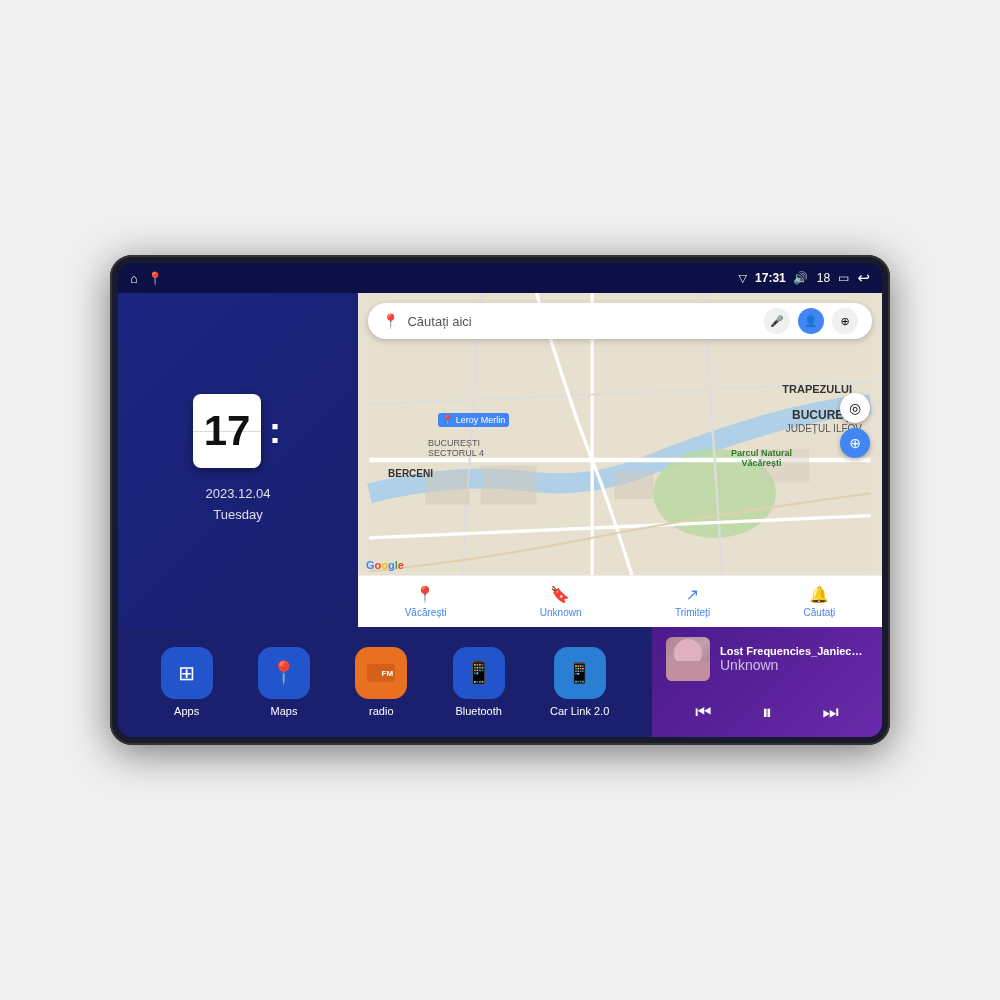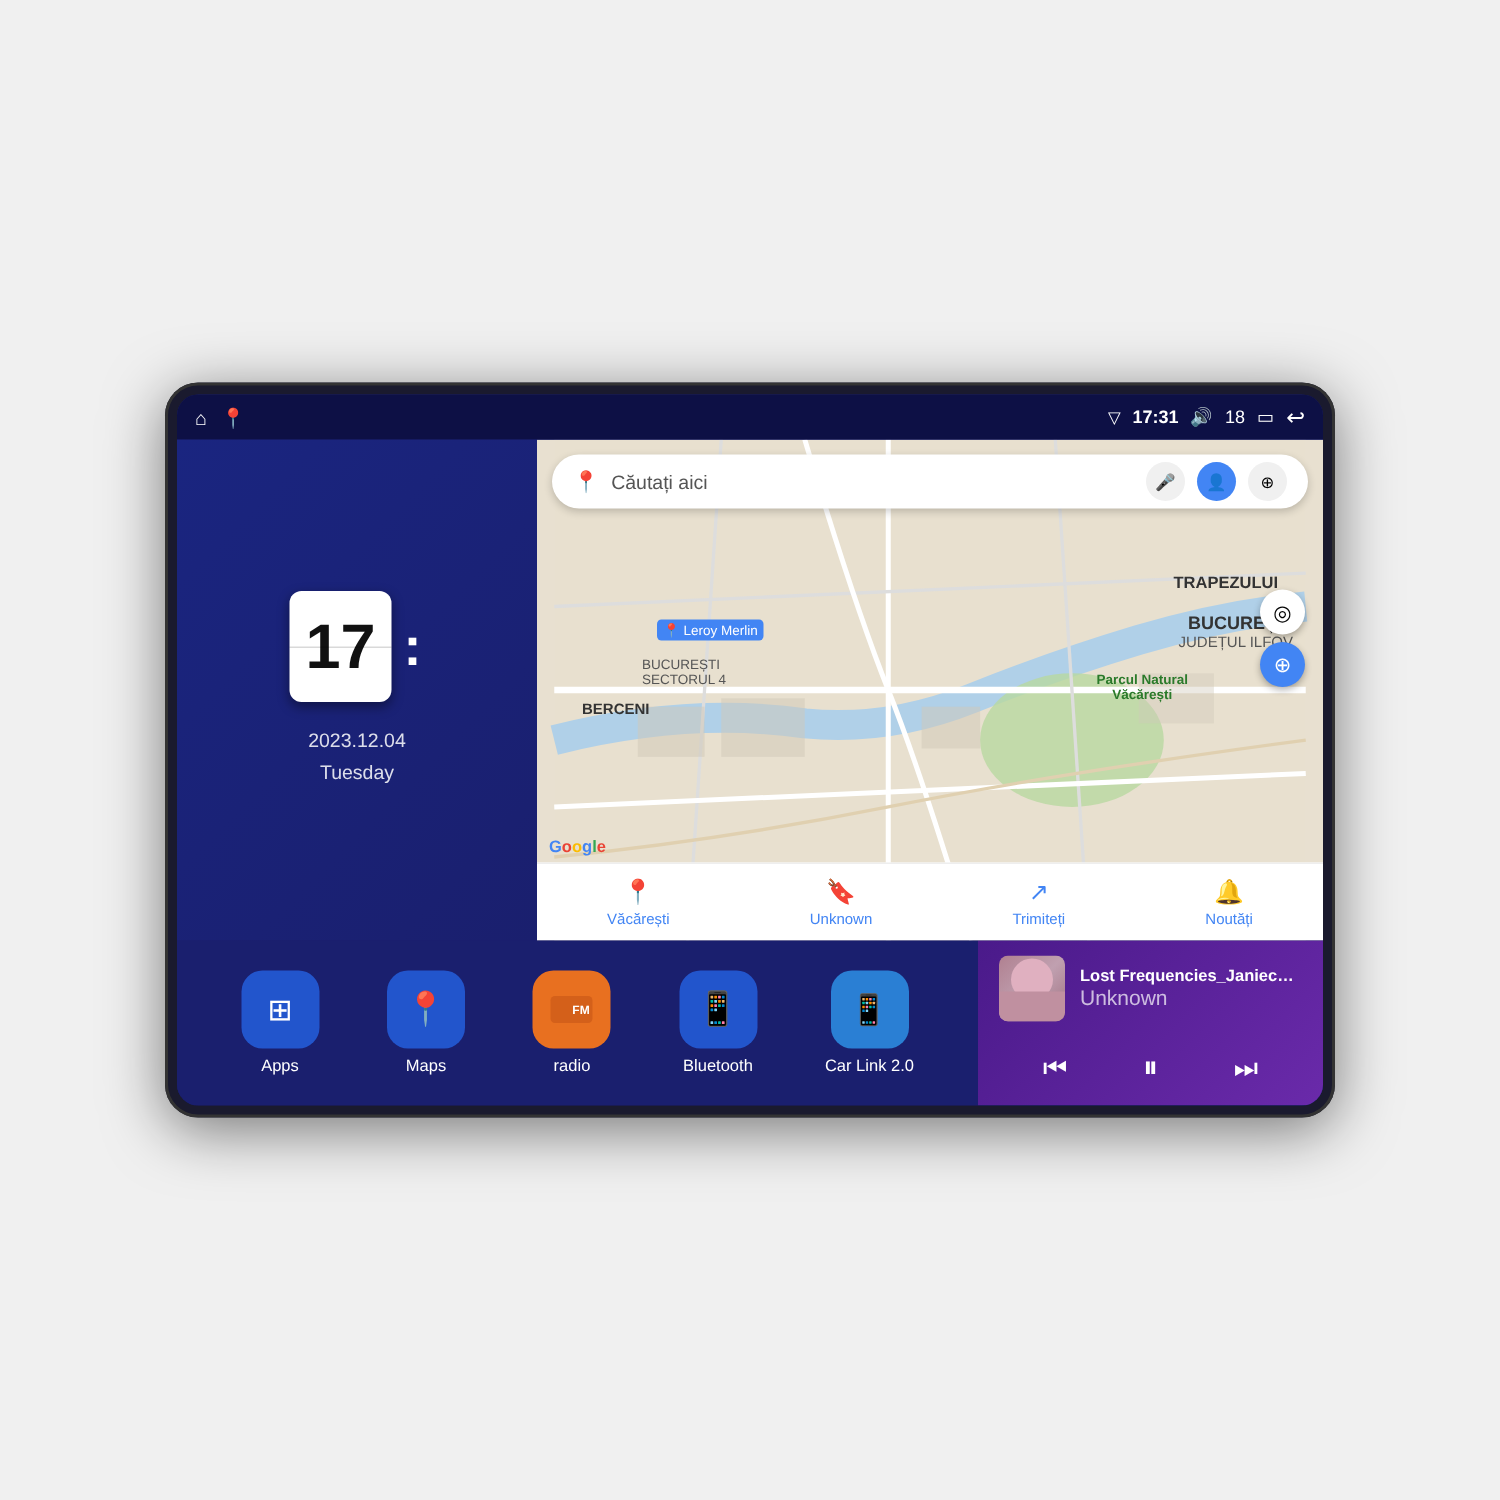--- a/index.html
+++ b/index.html
@@ -446,21 +446,21 @@
             <div class="map-nav-item">
               <span class="map-nav-icon">🔖</span>
               <span class="map-nav-label">Unknown</span>
             </div>
             <div class="map-nav-item">
               <span class="map-nav-icon">↗</span>
               <span class="map-nav-label">Trimiteți</span>
             </div>
             <div class="map-nav-item">
               <span class="map-nav-icon">🔔</span>
-              <span class="map-nav-label">Noutăți</span>
+              <span class="map-nav-label">Căutați</span>
             </div>
           </div>
         </div>
       </div>
 
       <div class="bottom-section">
 
         <div class="apps-area">
 
           <div class="app-item">

